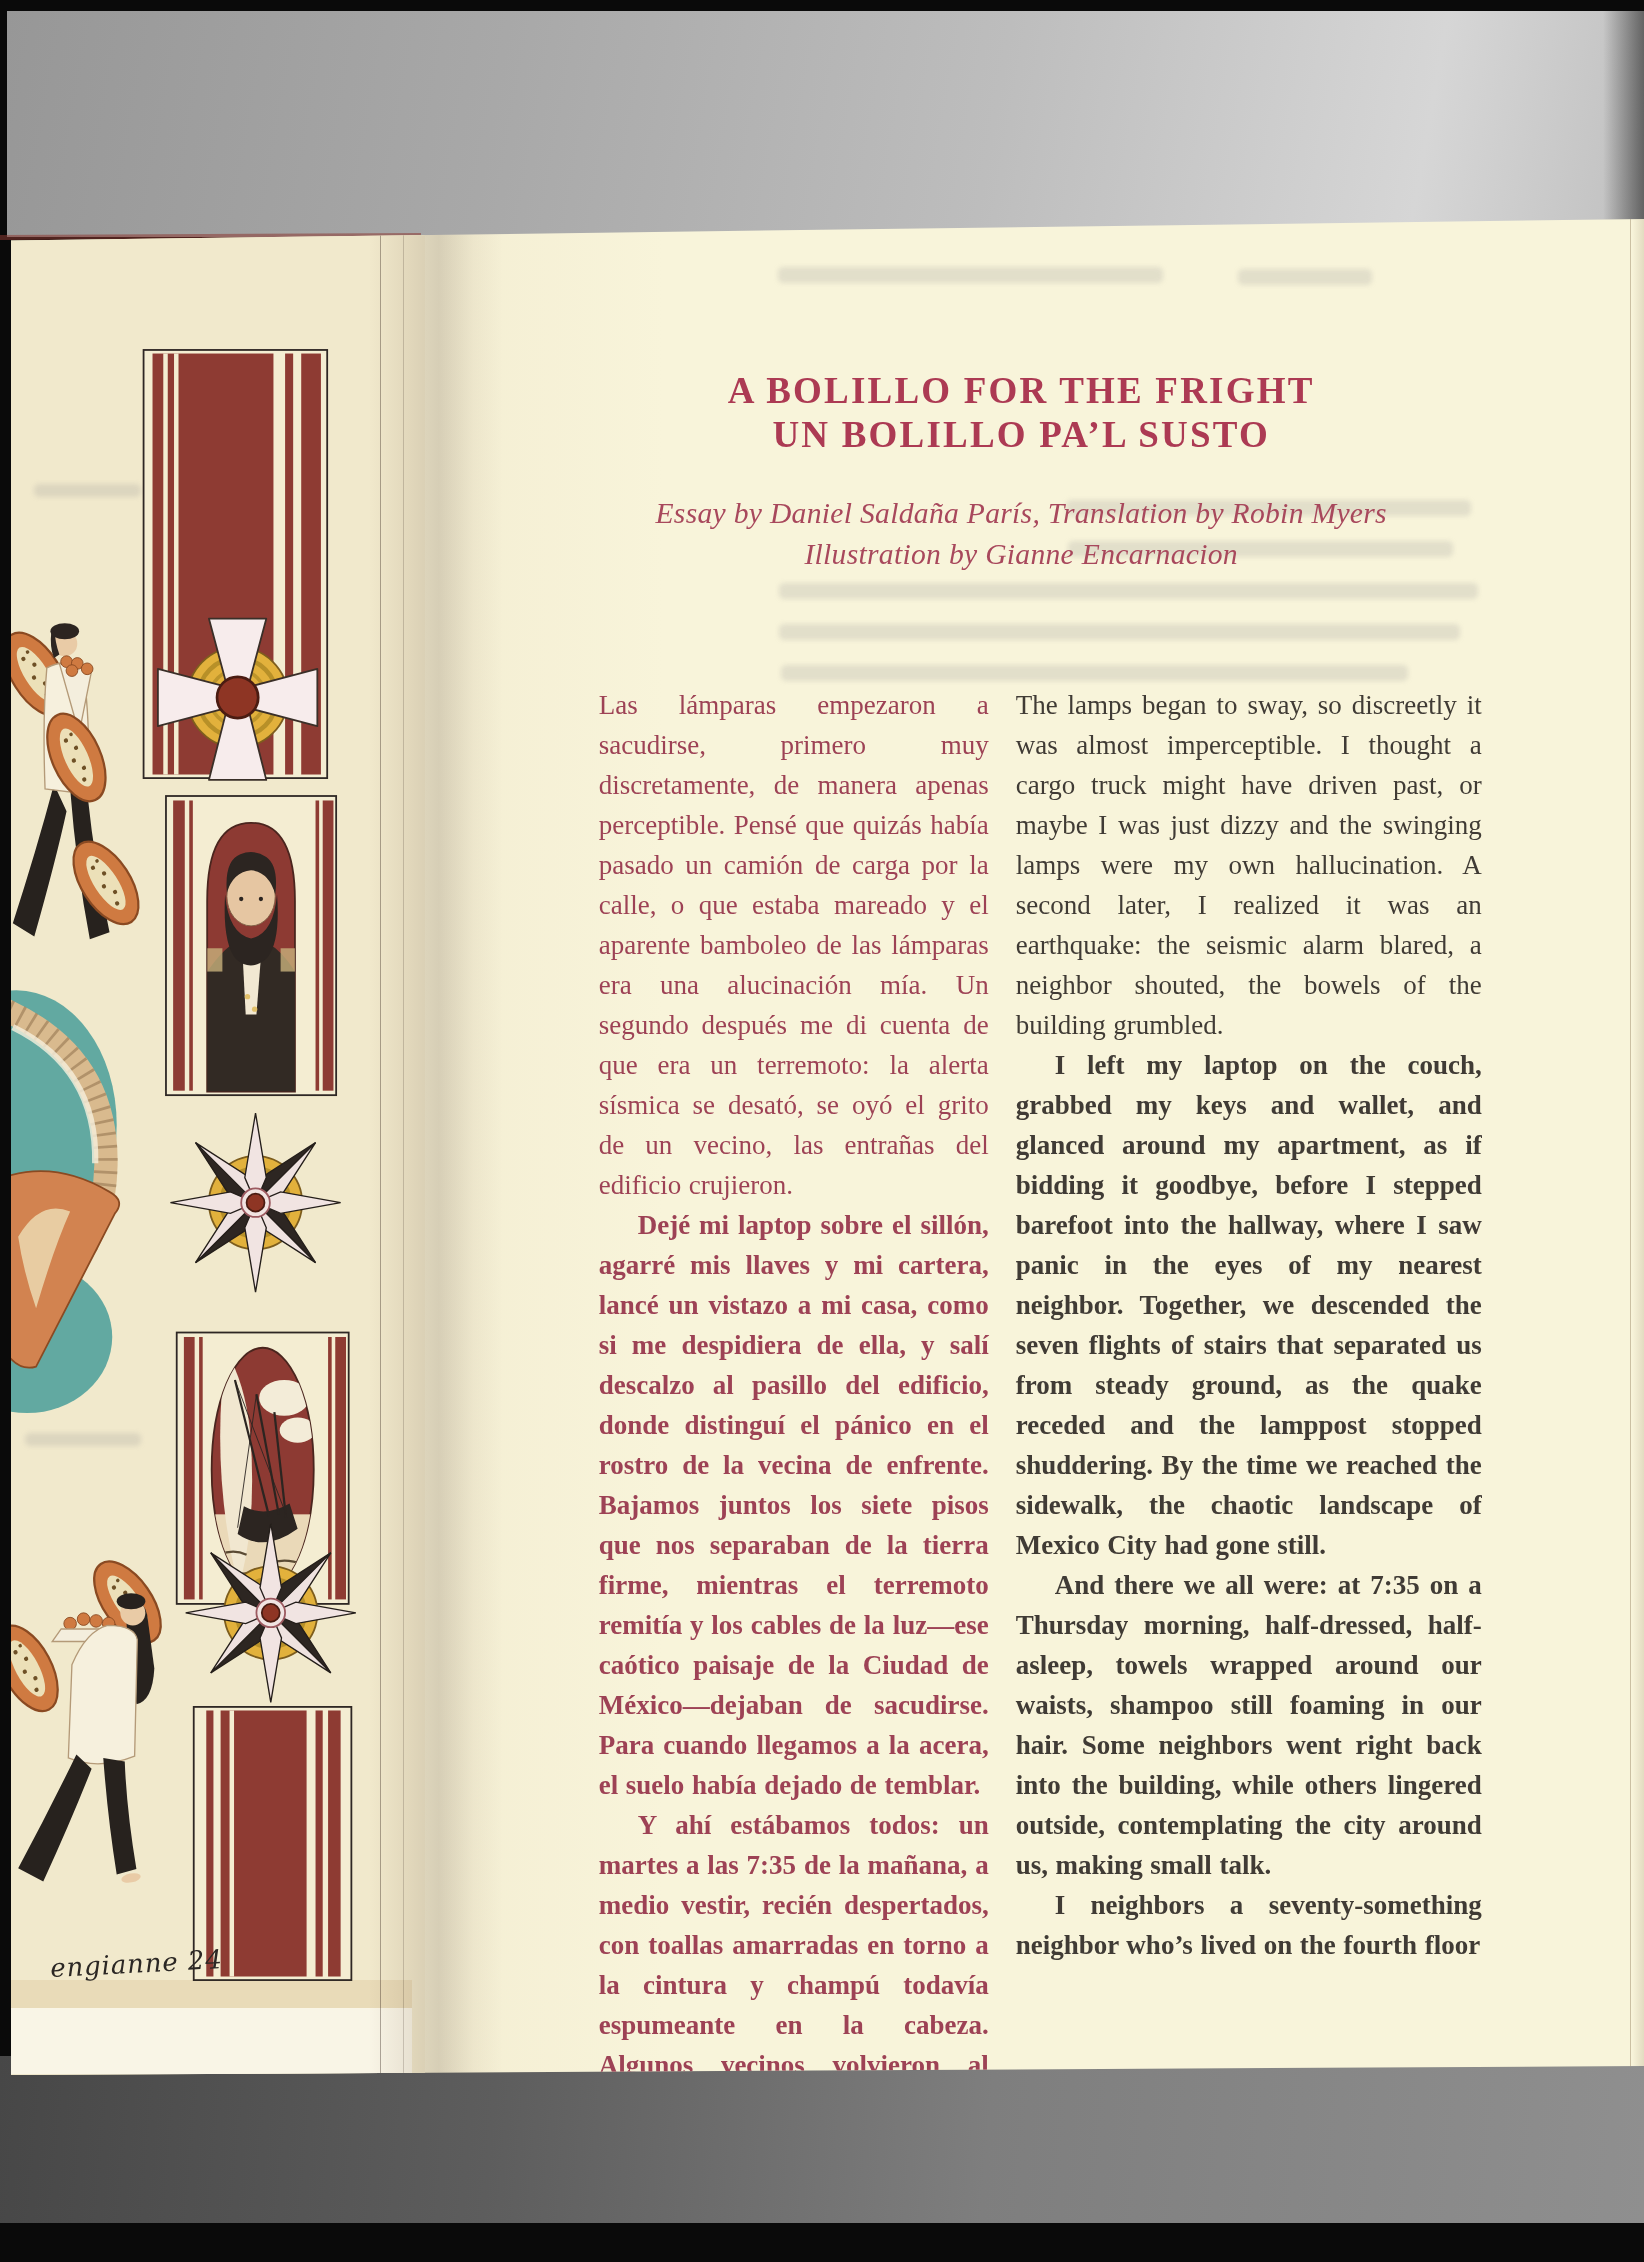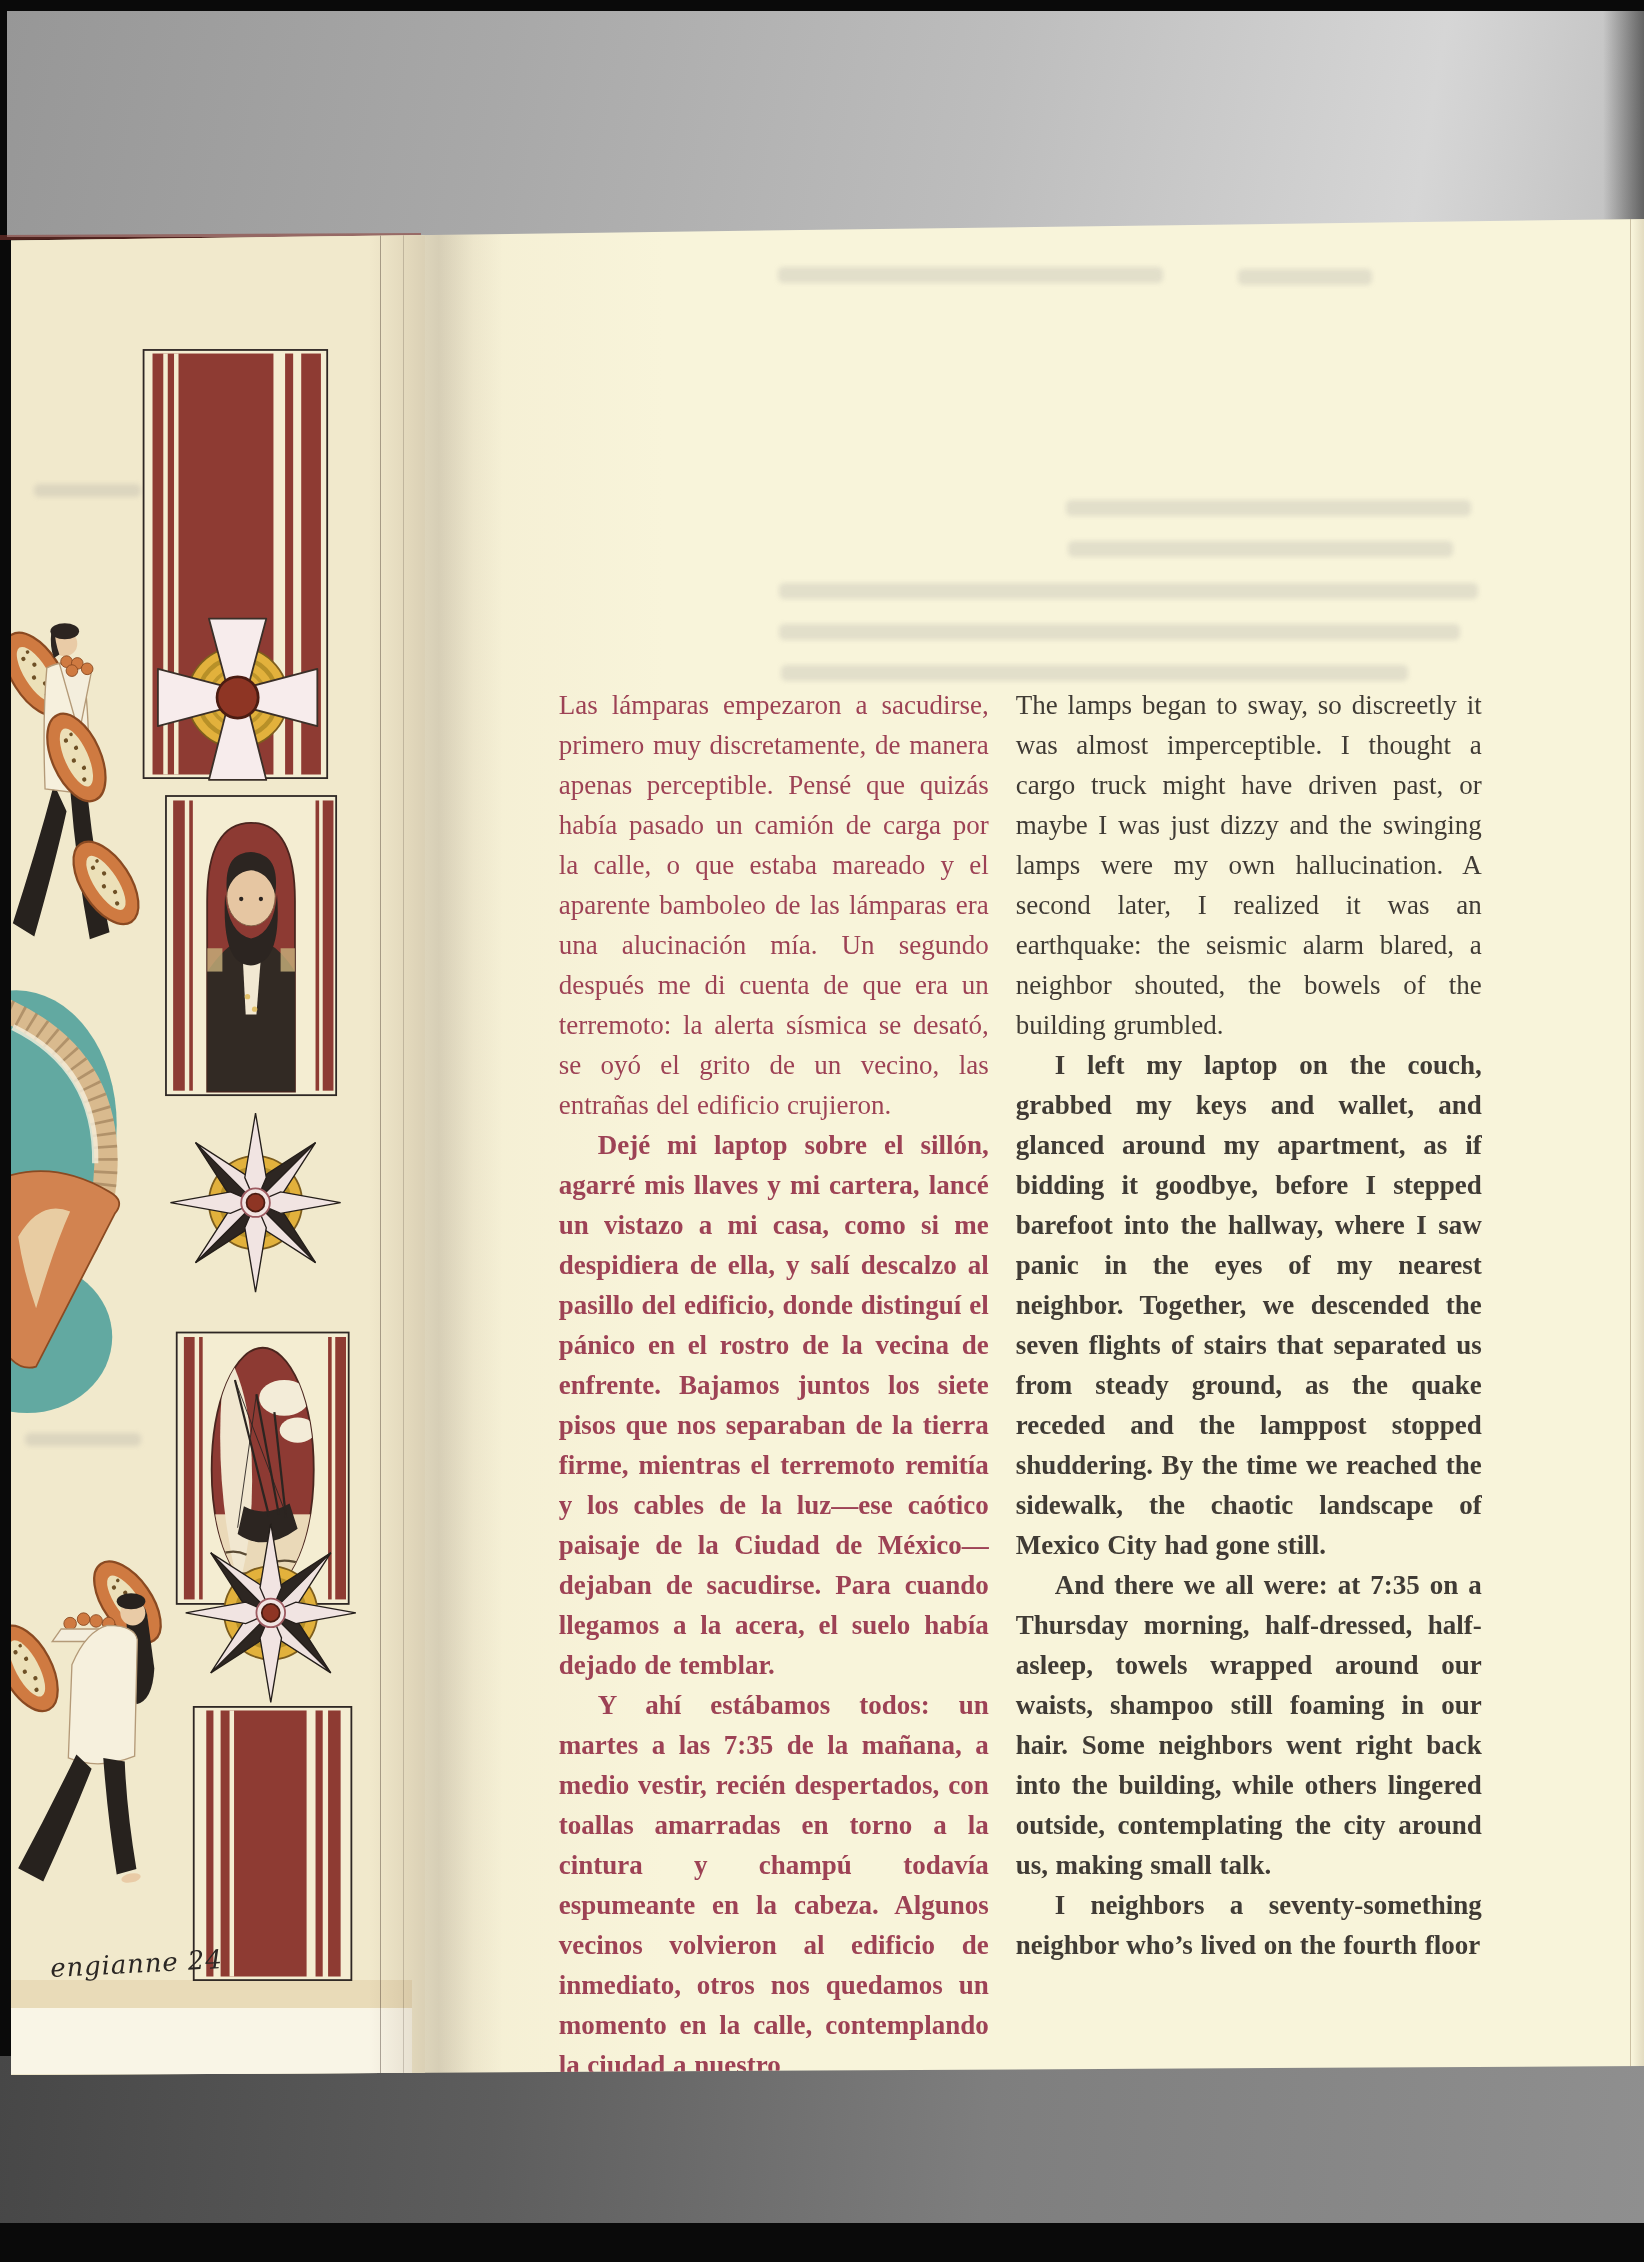--- a/index.html
+++ b/index.html
@@ -55,21 +55,21 @@
   }
   
   .columns{
     position:absolute;left:548px;top:466px;width:922px;
     display:grid;grid-template-columns:430px 466px;column-gap:27px;
   }
   .col p{
     margin:0;font-size:27px;line-height:40px;text-align:justify;word-spacing:0.9px;
   }
   .col p.indent{text-indent:39px;font-weight:bold;}
-  .col-es p{color:#9d4255;}
+  .col-es p{color:#9d4255;margin-left:40px;}
   .col-en p{color:#403b35;}
   
   .illus{position:absolute;left:0;top:122px;width:421px;height:1657px;}
   .signature{
     position:absolute;left:39px;top:1728px;width:233px;
     font-family:"DejaVu Serif",cursive;font-style:italic;font-size:26px;color:#2b2724;
     transform:rotate(-3deg);letter-spacing:0.9px;
   }
 </style>
 </head>
@@ -256,20 +256,28 @@
       <polygon points="68,1818 140,1818 150,1832 58,1832" fill="#f4eedd" stroke="#b49a78" stroke-width="1.5"></polygon>
       <path d="M120,1814 Q150,1814 153,1830 L150,1960 Q110,1976 76,1962 L80,1858 Q96,1820 120,1814 Z" fill="#f6f0dd" stroke="#b49a78" stroke-width="1.5"></path>
       <path d="M85,1958 Q55,2020 20,2085 L48,2100 Q80,2030 102,1974 Z" fill="#27221e"></path>
       <path d="M115,1962 Q120,2030 130,2092 L152,2086 Q141,2020 139,1966 Z" fill="#27221e"></path>
       <ellipse cx="146" cy="2096" rx="11" ry="5" fill="#e9cba6" transform="rotate(-12 146 2096)"></ellipse>
     </g>
   </svg>
 
   <div class="signature">engianne 24</div>
 
+  <div class="heading">
+    <div class="title-line">A BOLILLO FOR THE FRIGHT</div>
+    <div class="title-line">UN BOLILLO PA’L SUSTO</div>
+    <div class="byline">
+      <div class="byline-line">Essay by Daniel Saldaña París, Translation by Robin Myers</div>
+      <div class="byline-line">Illustration by Gianne Encarnacion</div>
+    </div>
+  </div>
 
   <div class="columns">
     <div class="col col-es">
         <p>Las lámparas empezaron a sacudirse, primero muy discretamente, de manera apenas perceptible. Pensé que quizás había pasado un camión de carga por la calle, o que estaba mareado y el aparente bamboleo de las lámparas era una alucinación mía. Un segundo después me di cuenta de que era un terremoto: la alerta sísmica se desató, se oyó el grito de un vecino, las entrañas del edificio crujieron.</p>
         <p class="indent">Dejé mi laptop sobre el sillón, agarré mis llaves y mi cartera, lancé un vistazo a mi casa, como si me despidiera de ella, y salí descalzo al pasillo del edificio, donde distinguí el pánico en el rostro de la vecina de enfrente. Bajamos juntos los siete pisos que nos separaban de la tierra firme, mientras el terremoto remitía y los cables de la luz—ese caótico paisaje de la Ciudad de México—dejaban de sacudirse. Para cuando llegamos a la acera, el suelo había dejado de temblar.</p>
         <p class="indent">Y ahí estábamos todos: un martes a las 7:35 de la mañana, a medio vestir, recién despertados, con toallas amarradas en torno a la cintura y champú todavía espumeante en la cabeza. Algunos vecinos volvieron al edificio de inmediato, otros nos quedamos un momento en la calle, contemplando la ciudad a nuestro</p>
       </div>
     <div class="col col-en">
         <p>The lamps began to sway, so discreetly it was almost imperceptible. I thought a cargo truck might have driven past, or maybe I was just dizzy and the swinging lamps were my own hallucination. A second later, I realized it was an earthquake: the seismic alarm blared, a neighbor shouted, the bowels of the building grumbled.</p>
         <p class="indent">I left my laptop on the couch, grabbed my keys and wallet, and glanced around my apartment, as if bidding it goodbye, before I stepped barefoot into the hallway, where I saw panic in the eyes of my nearest neighbor. Together, we descended the seven flights of stairs that separated us from steady ground, as the quake receded and the lamppost stopped shuddering. By the time we reached the sidewalk, the chaotic landscape of Mexico City had gone still.</p>

